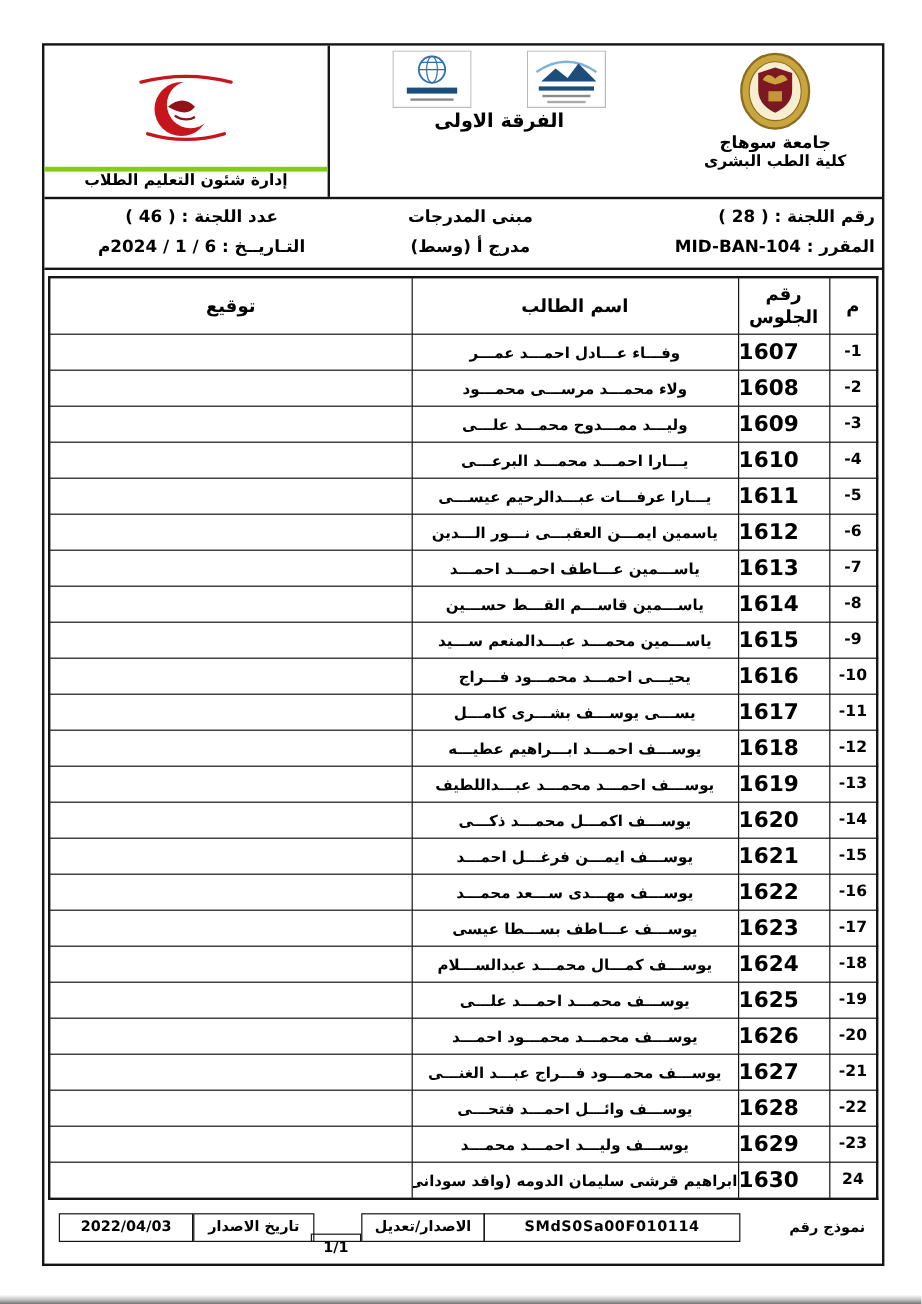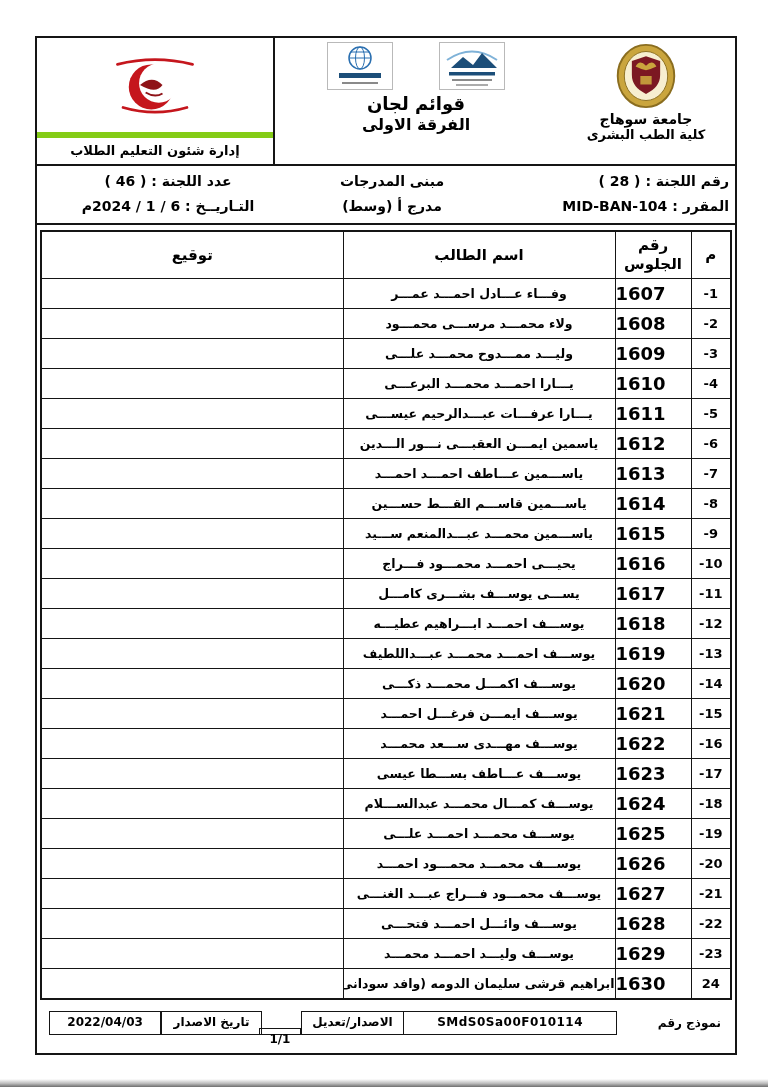--- a/index.html
+++ b/index.html
@@ -11,21 +11,21 @@
   .header{display:flex;height:126px;border-bottom:2px solid #151515;}
   .h-right{width:178px;display:flex;flex-direction:column;align-items:center;padding-top:5px;}
   .uni-name{font-weight:bold;font-size:14px;margin-top:2px;}
   .fac-name{font-weight:bold;font-size:13px;}
   .h-center{flex:1;text-align:center;padding-top:4px;}
   .logos{display:flex;justify-content:center;gap:46px;align-items:flex-start;}
   .title-1{font-weight:bold;font-size:18px;margin-top:3px;}
   .title-2,.title-3{font-weight:bold;font-size:16px;margin-top:1px;}
   .h-left{width:236px;border-right:2px solid #151515;display:flex;flex-direction:column;}
   .crest-area{flex:1;display:flex;align-items:center;justify-content:center;}
-  .admin-label{border-top:6px solid #84cc16;font-weight:bold;font-size:13px;text-align:center;padding:5px 0 6px;}
+  .admin-label{border-top:4px solid #84cc16;font-weight:bold;font-size:13px;text-align:center;padding:0 0 6px;}
 
   
   .info{border-bottom:2px solid #151515;padding:7px 6px 9px;}
   .info-row{display:flex;align-items:center;}
   .info-row + .info-row{margin-top:9px;}
   .cell-r{width:232px;text-align:right;padding-left:6px;font-weight:bold;font-size:14px;}
   .cell-c{flex:1;text-align:center;font-weight:bold;font-size:14px;}
   .cell-l{width:250px;text-align:center;font-weight:bold;font-size:14px;}
 
   
@@ -84,21 +84,20 @@
           <svg width="66" height="48" viewBox="0 0 66 48" aria-hidden="true">
             <rect x="0.5" y="0.5" width="65" height="47" fill="#fff" stroke="#b9b9b9"></rect>
             <circle cx="33" cy="16" r="11" fill="none" stroke="#2a6fb0" stroke-width="1.5"></circle>
             <ellipse cx="33" cy="16" rx="4.5" ry="11" fill="none" stroke="#2a6fb0"></ellipse>
             <line x1="22" y1="16" x2="44" y2="16" stroke="#2a6fb0"></line>
             <line x1="24" y1="10" x2="42" y2="10" stroke="#2a6fb0"></line>
             <rect x="12" y="31" width="42" height="5" fill="#1c4e79"></rect>
             <rect x="15" y="40" width="36" height="2" fill="#8a8a8a"></rect>
           </svg>
         </div>
-        <div class="title-1">قوائم لجان</div>
         <div class="title-2">الفرقة الاولى</div>
       </div>
 
       <div class="h-left">
         <div class="crest-area">
           <svg viewBox="0 0 140 64" width="132" height="60" aria-hidden="true">
             <path d="M30 10 q40 -10 80 0" stroke="#c5161d" fill="none" stroke-width="3" stroke-linecap="round"></path>
             <circle cx="66" cy="34" r="24" fill="#c5161d"></circle>
             <circle cx="74" cy="30" r="21" fill="#ffffff"></circle>
             <path d="M54 32 q13 -11 24 0 q-7 10 -24 0 z" fill="#8f1318"></path>

